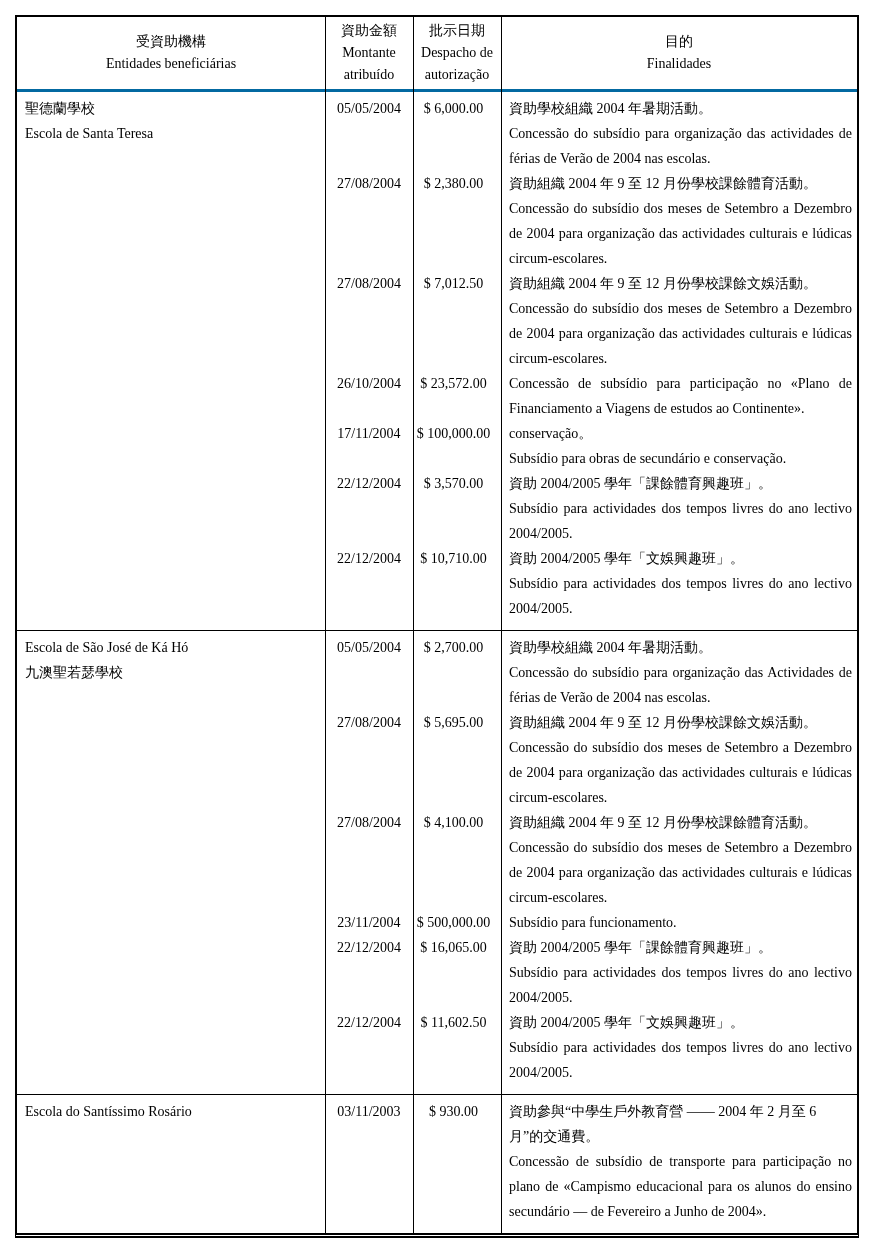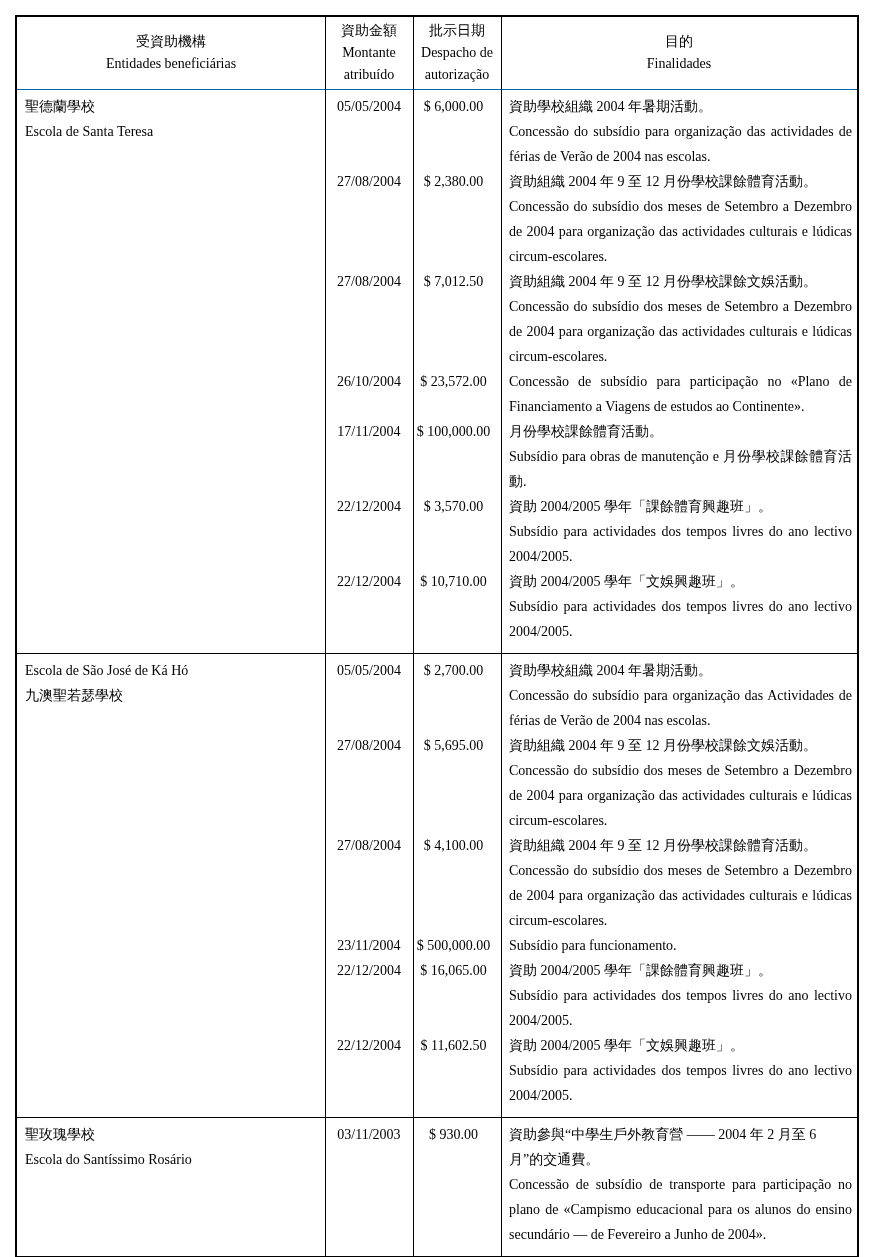--- a/index.html
+++ b/index.html
@@ -31,21 +31,21 @@
     width: 1px;
     background: #000;
   }
   .vline.v1 { left: 308px; }
   .vline.v2 { left: 396px; }
   .vline.v3 { left: 484px; }
 
   .thead {
     display: grid;
     grid-template-columns: 308px 88px 88px auto;
-    border-bottom: 1px solid #0369a1;
+    border-bottom: 3px solid #0369a1;
     min-height: 72px;
     font-family: Liberation Serif, serif;
   }
   .th {
     display: flex;
     flex-direction: column;
     align-items: center;
     justify-content: center;
     text-align: center;
     line-height: 22px;
@@ -145,22 +145,22 @@
 
       <div class="cell date" style="grid-row:4">26/10/2004</div>
       <div class="cell amount" style="grid-row:4">$ 23,572.00</div>
       <div class="cell purpose" style="grid-row:4">
         <div class="pt">Concessão de subsídio para participação no «Plano de Financiamento a Viagens de estudos ao Continente».</div>
       </div>
 
       <div class="cell date" style="grid-row:5">17/11/2004</div>
       <div class="cell amount" style="grid-row:5">$ 100,000.00</div>
       <div class="cell purpose" style="grid-row:5">
-        <div class="zh">月份學校課餘體育活動。</div>
-        <div class="pt">Subsídio para obras de manutenção e 月份學校課餘體育活動.</div>
+        <div class="zh">conservação。</div>
+        <div class="pt">Subsídio para obras de secundário e conservação.</div>
       </div>
 
       <div class="cell date" style="grid-row:6">22/12/2004</div>
       <div class="cell amount" style="grid-row:6">$ 3,570.00</div>
       <div class="cell purpose" style="grid-row:6">
         <div class="zh">資助 2004/2005 學年「課餘體育興趣班」。</div>
         <div class="pt">Subsídio para actividades dos tempos livres do ano lectivo 2004/2005.</div>
       </div>
 
       <div class="cell date" style="grid-row:7">22/12/2004</div>
@@ -214,21 +214,20 @@
       <div class="cell date" style="grid-row:6">22/12/2004</div>
       <div class="cell amount" style="grid-row:6">$ 11,602.50</div>
       <div class="cell purpose" style="grid-row:6">
         <div class="zh">資助 2004/2005 學年「文娛興趣班」。</div>
         <div class="pt">Subsídio para actividades dos tempos livres do ano lectivo 2004/2005.</div>
       </div>
     </div>
 
     <div class="group">
       <div class="cell entity" style="grid-row:1">
-        <div>聖玫瑰學校</div>
         <div>Escola do Santíssimo Rosário</div>
       </div>
 
       <div class="cell date" style="grid-row:1">03/11/2003</div>
       <div class="cell amount" style="grid-row:1">$ 930.00</div>
       <div class="cell purpose" style="grid-row:1">
         <div class="zh">資助參與“中學生戶外教育營 —— 2004 年 2 月至 6 月”的交通費。</div>
         <div class="pt">Concessão de subsídio de transporte para participação no plano de «Campismo educacional para os alunos do ensino secundário — de Fevereiro a Junho de 2004».</div>
       </div>
     </div>

